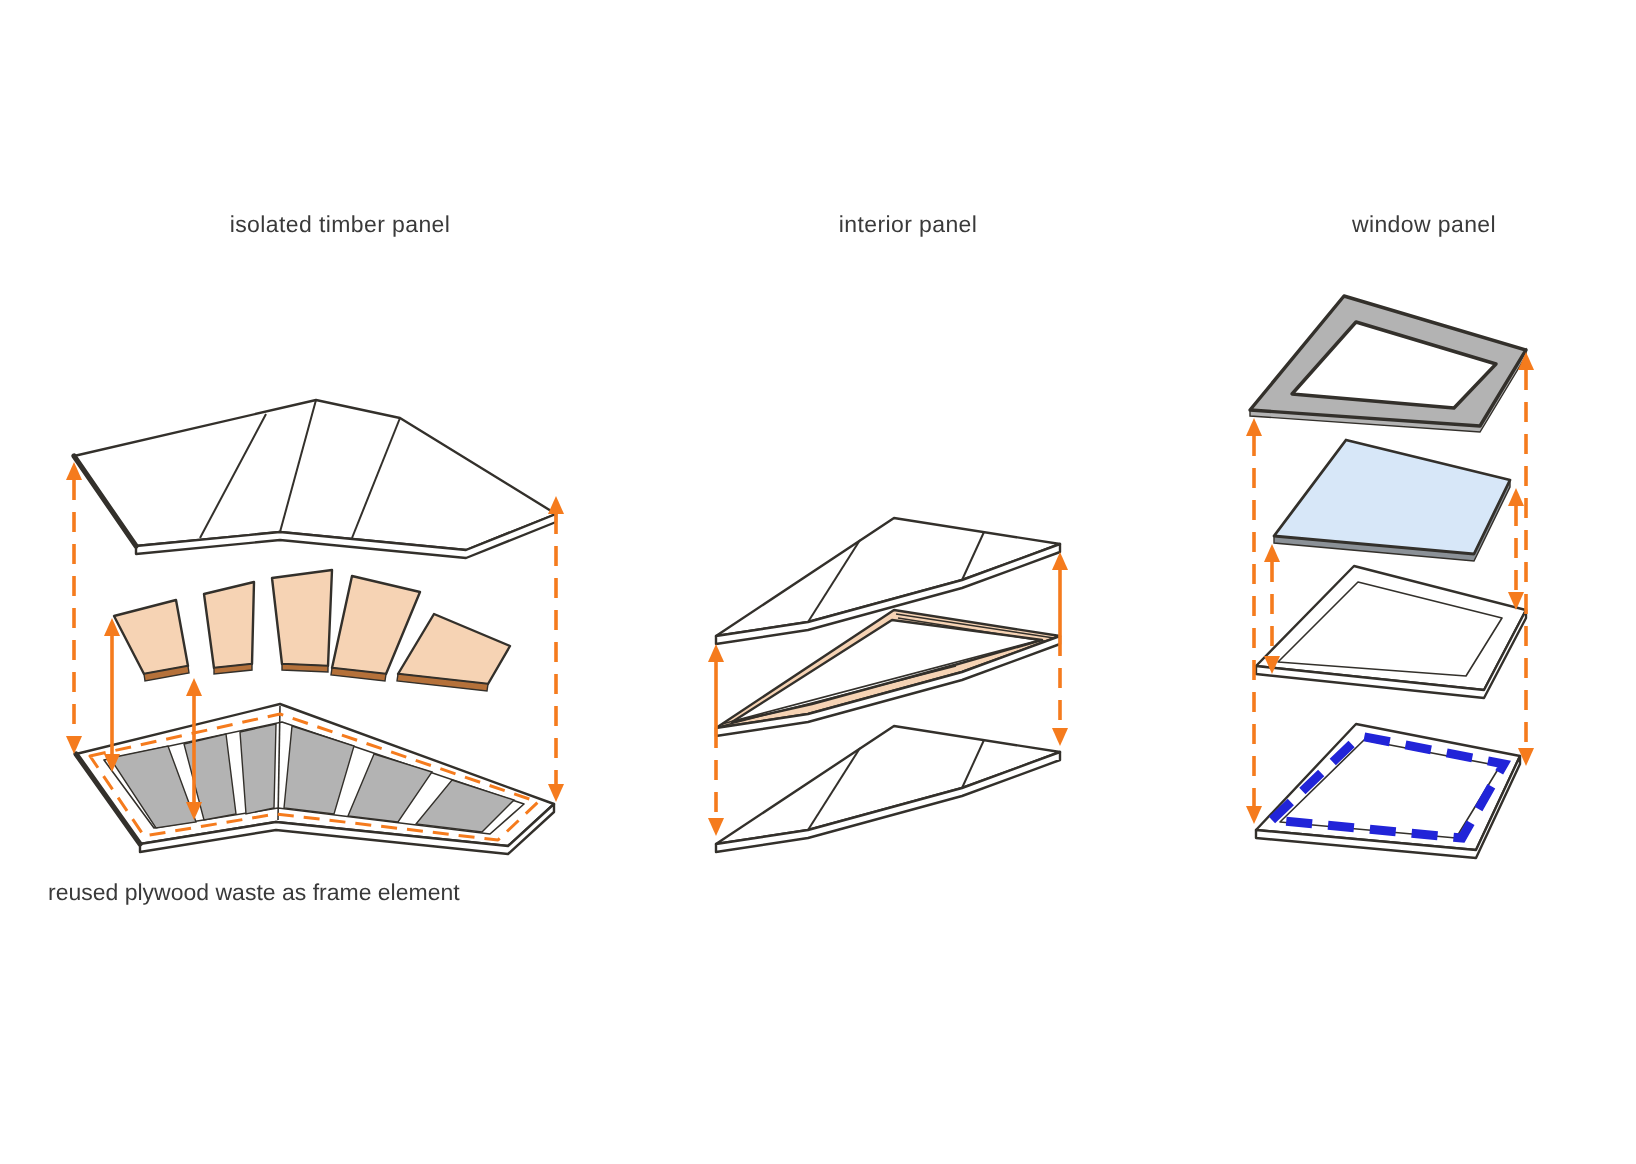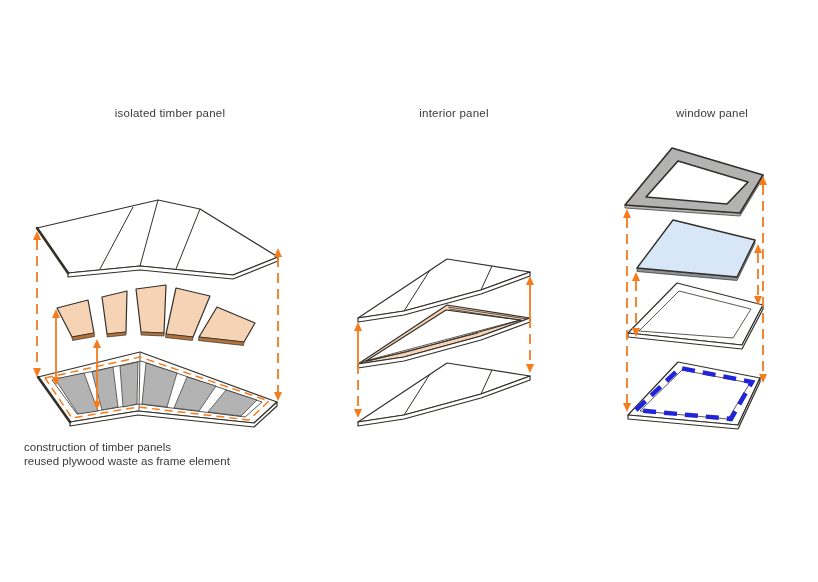--- a/index.html
+++ b/index.html
@@ -39,21 +39,20 @@
 </head>
 <body>
 
 <div class="stage">
 
   <div class="panel-label" style="left:170px">isolated timber panel</div>
   <div class="panel-label" style="left:454px">interior panel</div>
   <div class="panel-label" style="left:712px">window panel</div>
 
   <div class="caption">
-    <div>construction of timber panels</div>
     <div>reused plywood waste as frame element</div>
   </div>
 
   <svg width="818" height="582" viewBox="0 0 818 582">
 
     <g>
 
       <g>
         <polygon class="face" points="37,228 158,200 200,209 278,257 233,275 140,266 68,273"></polygon>
         <polygon class="face" points="68,273 140,266 233,275 278,257 278,261 233,279 140,270 68,277"></polygon>

